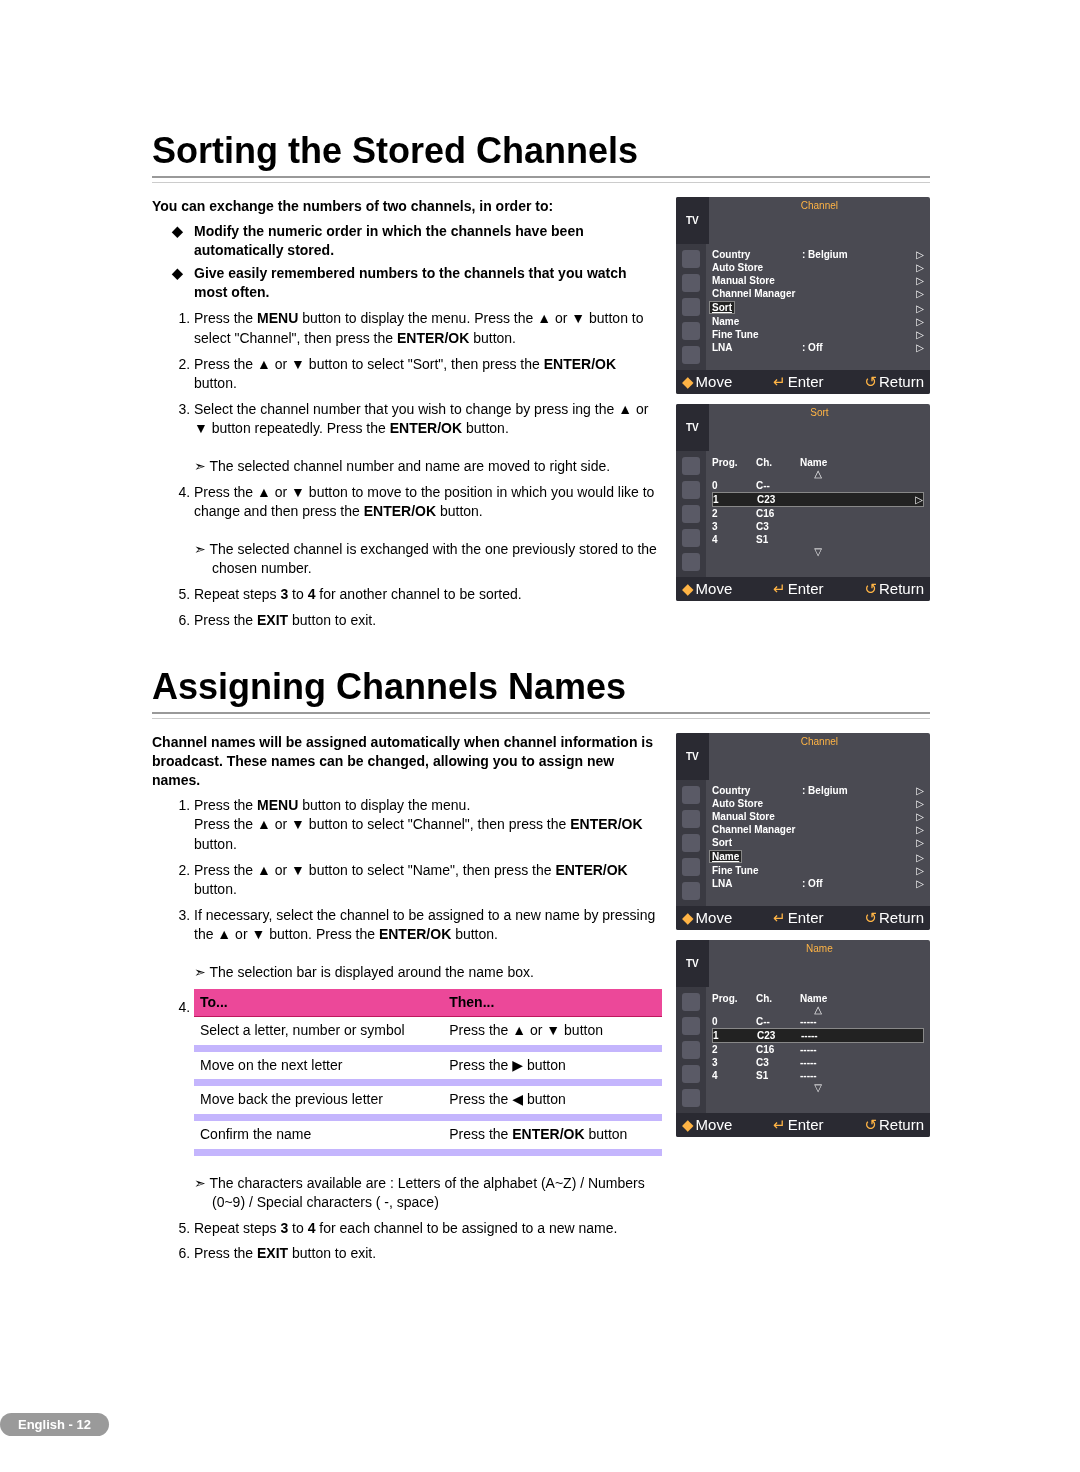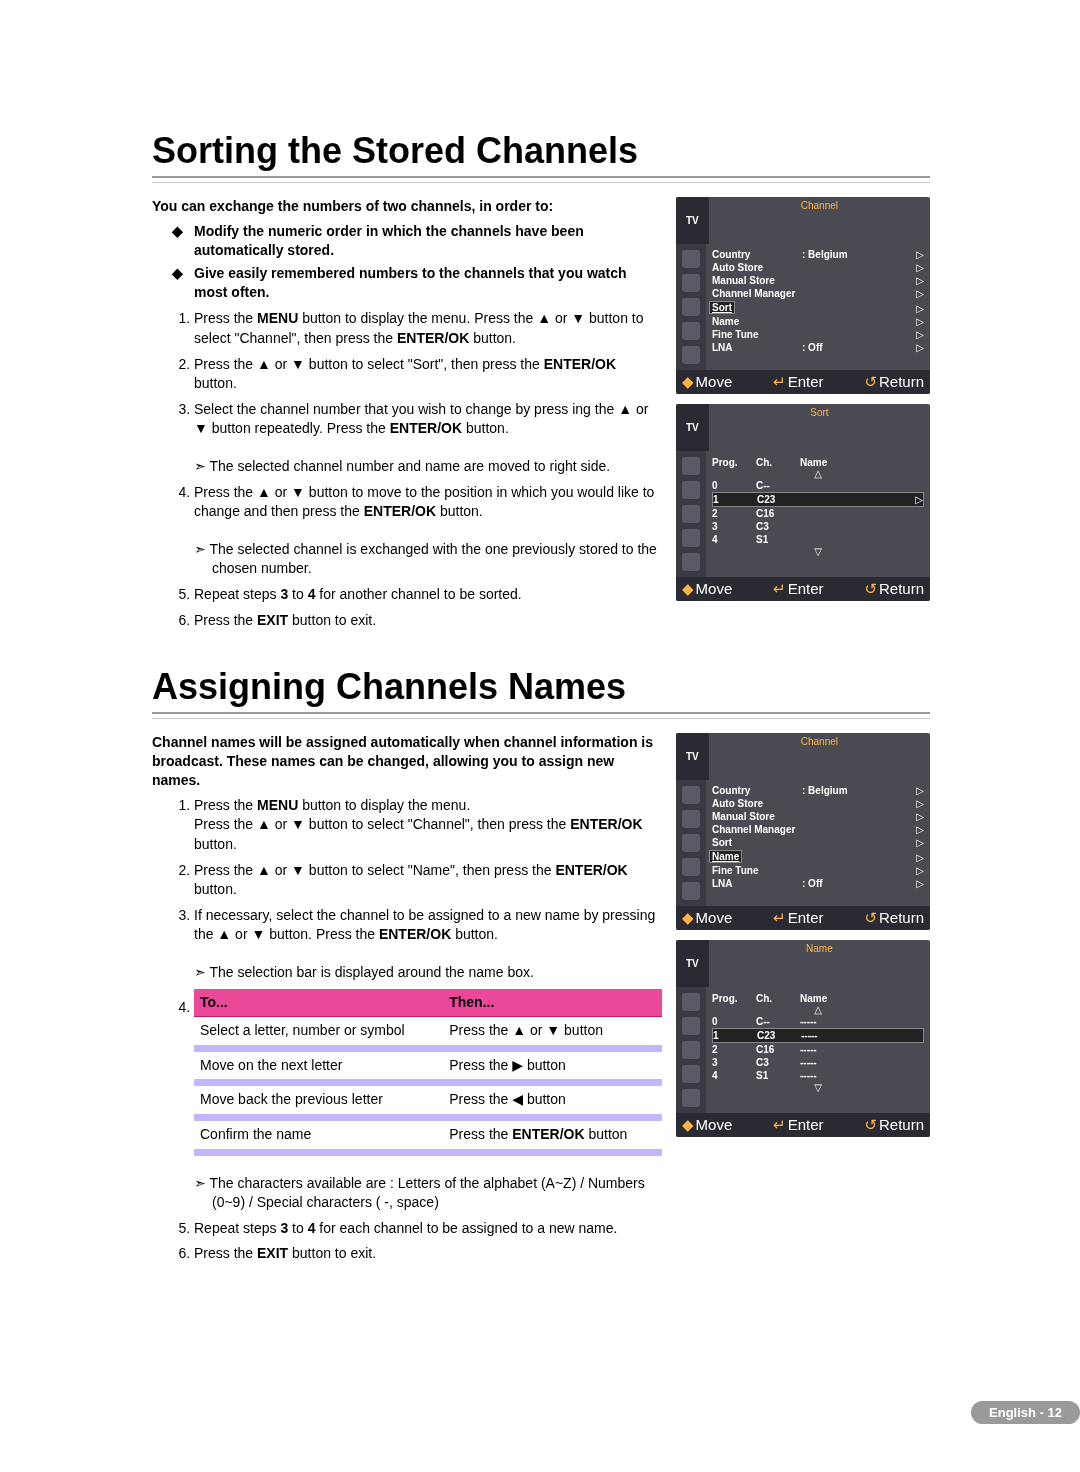--- a/index.html
+++ b/index.html
@@ -38,21 +38,21 @@
 .osd-foot span i{font-style:normal;color:#ffb445;margin-right:2px}
 .shead{display:flex;font-weight:bold;padding:2px 0 0 0}
 .shead div:nth-child(1){width:44px}
 .shead div:nth-child(2){width:44px}
 .srow{display:flex;padding:1px 0}
 .srow div:nth-child(1){width:44px;font-weight:bold}
 .srow div:nth-child(2){width:44px;font-weight:bold}
 .srow div:nth-child(3){flex:1;font-weight:bold}
 .sel{background:#222;border:1px solid #888}
 .ctr{text-align:center}
-.footer{position:absolute;bottom:48px;left:0;width:100%;text-align:right}
+.footer{position:absolute;bottom:36px;left:0;width:100%;text-align:left}
 .pill{display:inline-block;background:#9a9a9a;color:#fff;font-weight:bold;padding:4px 18px;border-radius:12px;font-size:13px}
 .ul{text-decoration:underline}
 </style>
 </head>
 <body>
 
 <div class="page">
 
 <h1>Sorting the Stored Channels</h1>
 <div class="rule"></div>

